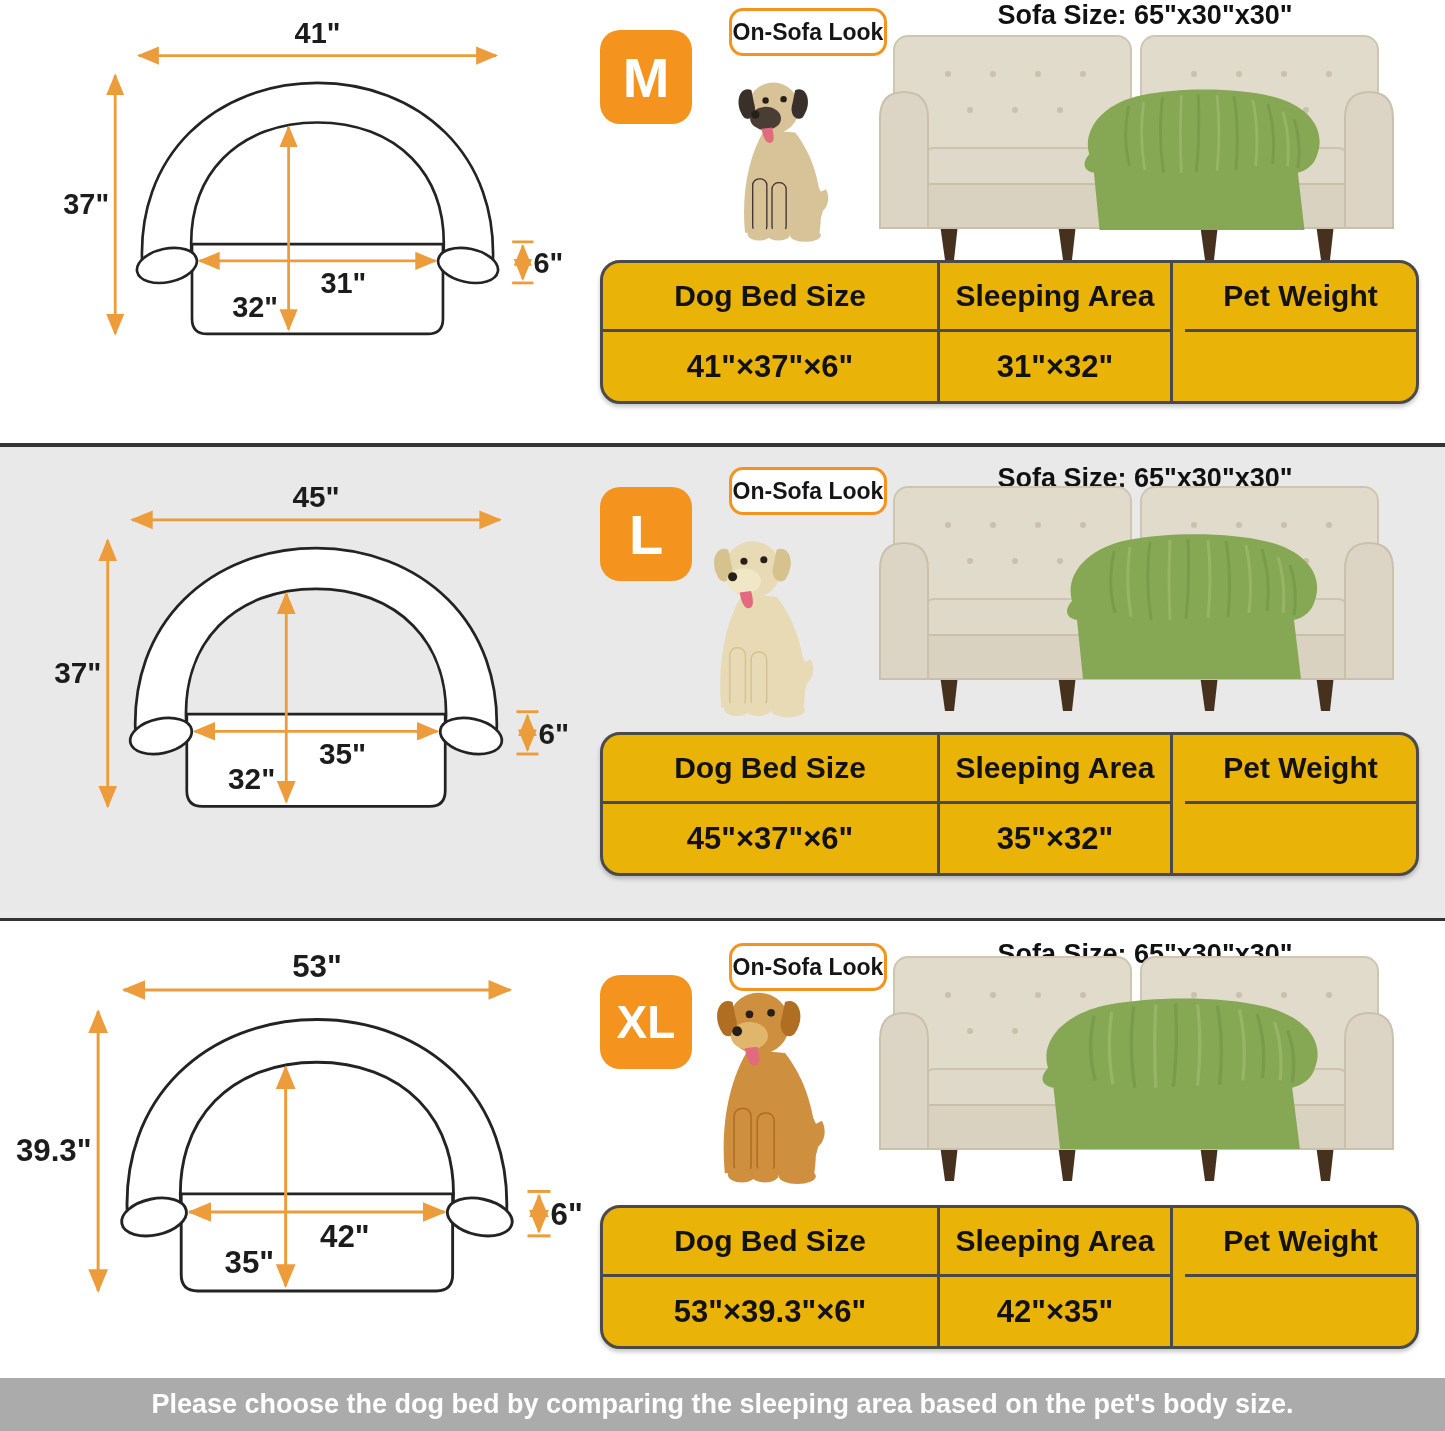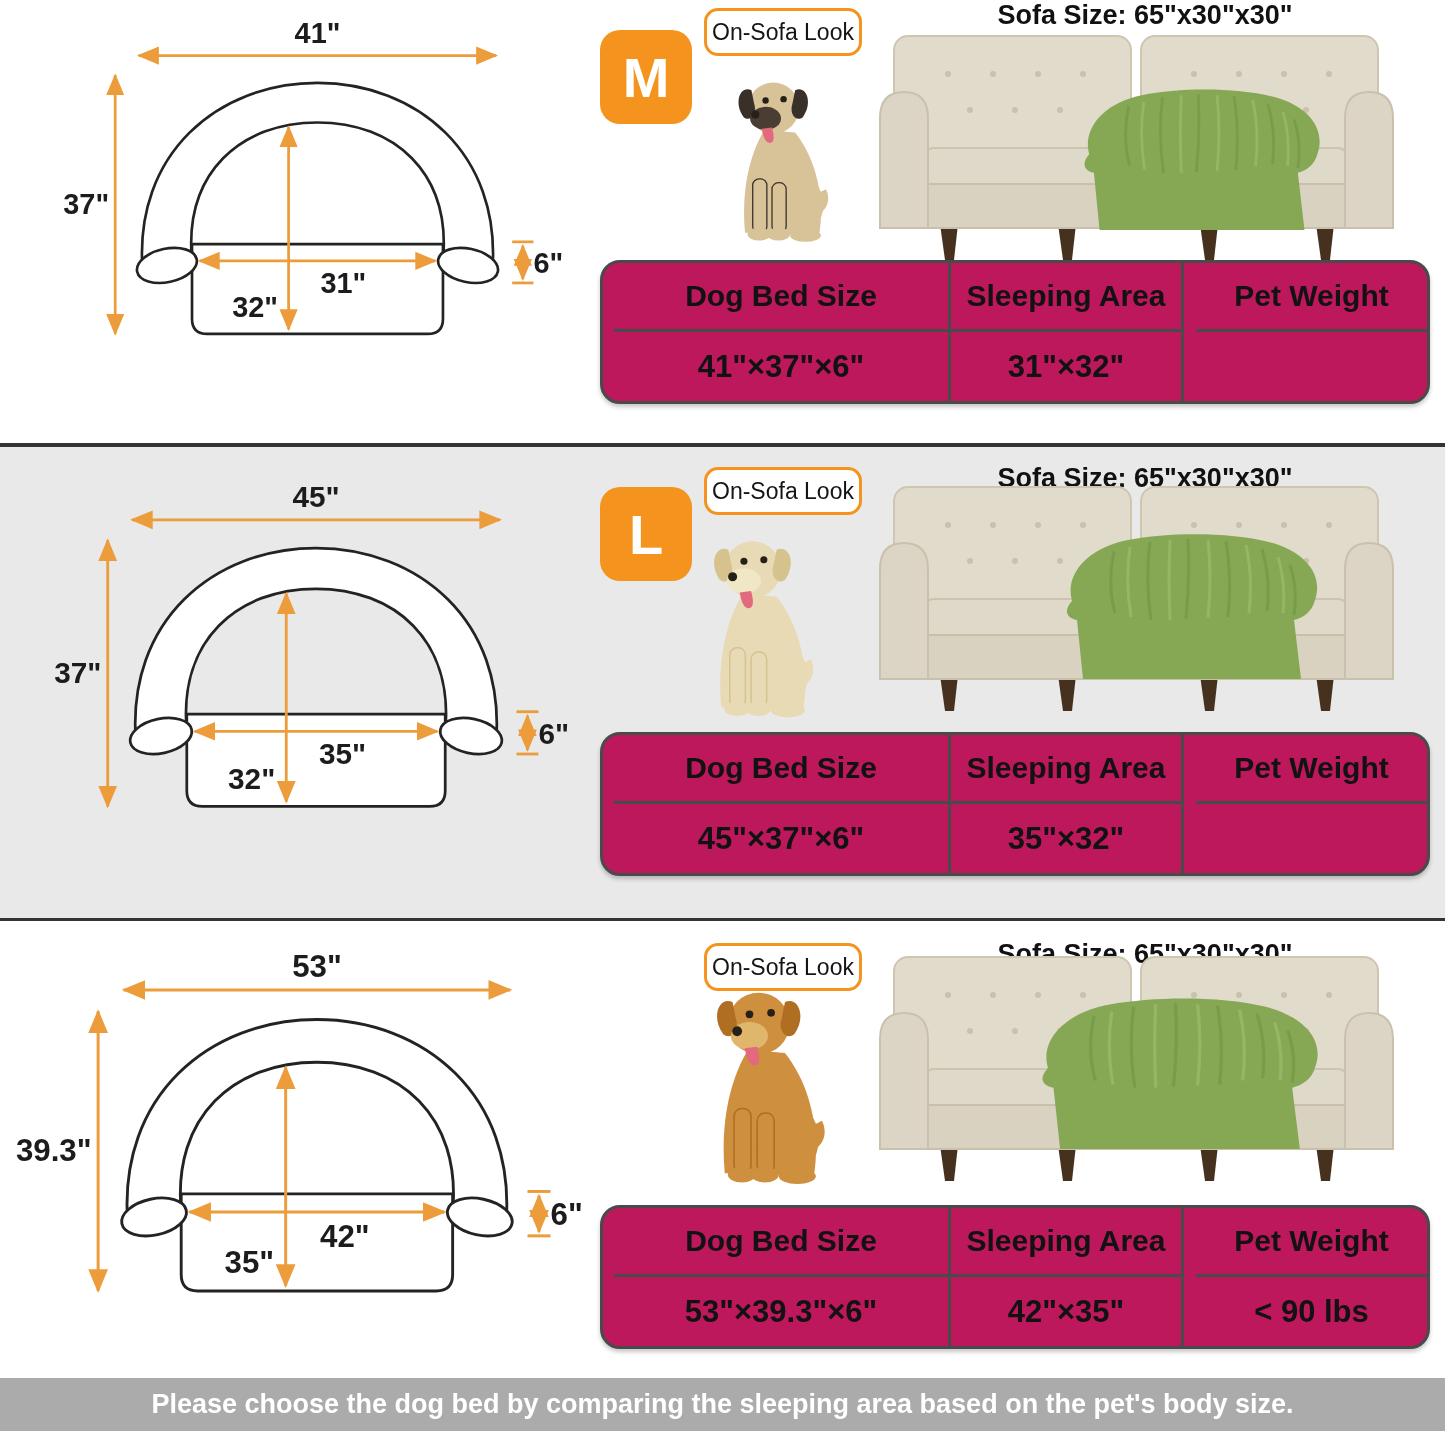--- a/index.html
+++ b/index.html
@@ -19,45 +19,45 @@
   .sec-l  .diagram{left:20px;top:32px;width:556px;height:337px;}
   .sec-xl .diagram{left:6px;top:26px;width:584px;height:354px;}
   .dimtxt{font-size:38px;font-weight:bold;fill:var(--ink,#1c1c1c);font-family:"Liberation Sans",sans-serif;}
 
   
   .size-badge{position:absolute;left:600px;width:92px;height:94px;border-radius:20px;
       background:var(--accent-orange,#F4941F);color:#fff;font-weight:bold;font-size:56px;
       display:flex;align-items:center;justify-content:center;}
   .sec-m .size-badge{top:30px;} .sec-l .size-badge{top:40px;}
   .sec-xl .size-badge{top:54px;font-size:46px;}
-  .onsofa{position:absolute;left:704px;width:152px;height:42px;background:#fff;
+  .onsofa{position:absolute;left:729px;width:152px;height:42px;background:#fff;
       border:3px solid var(--accent-orange,#F4941F);border-radius:14px;
       display:flex;align-items:center;justify-content:center;
-      font-size:23px;font-weight:normal;color:#151515;}
+      font-size:23px;font-weight:bold;color:#151515;}
   .sec-m .onsofa{top:8px;} .sec-l .onsofa{top:20px;} .sec-xl .onsofa{top:22px;}
   .sofa-size{position:absolute;left:940px;width:410px;text-align:center;
       font-size:27px;font-weight:bold;color:#111;}
   .sec-m .sofa-size{top:0px;} .sec-l .sofa-size{top:16px;} .sec-xl .sofa-size{top:18px;}
 
   .sofa{position:absolute;left:878px;width:517px;height:232px;}
   .sec-m .sofa{top:30px;} .sec-l .sofa{top:34px;} .sec-xl .sofa{top:30px;}
   .bed{transform-box:fill-box;transform-origin:50% 100%;}
   .sec-m .bed{transform:translate(10px,2px) scale(0.94,0.97);}
   .sec-xl .bed{transform:translate(-12px,0px) scale(1.10,1.04);}
 
   .dog{position:absolute;}
   .sec-m  .dog{left:712px;top:76px;width:138px;height:180px;--dogc:var(--dog-m,#D8C398);--dogd:#3A302A;--dogm:#4A3D33;}
   .sec-l  .dog{left:690px;top:60px;width:142px;height:226px;--dogc:var(--dog-l,#E7DAB5);--dogd:#D5C28C;--dogm:#F0E7C6;}
   .sec-xl .dog{left:676px;top:64px;width:184px;height:216px;--dogc:var(--dog-xl,#CE8F3E);--dogd:#AF6E22;--dogm:#E0B56C;}
 
   
-  .spec-table{position:absolute;left:600px;width:813px;height:138px;background:#be185d;
+  .spec-table{position:absolute;left:600px;width:813px;height:138px;background:#eab308;
       border:3px solid #4a4a4a;border-radius:20px;overflow:hidden;
       display:grid;grid-template-columns:41.45% 28.66% 29.89%;grid-template-rows:50% 50%;
-      box-shadow:0 3px 4px rgba(0,0,0,.22);padding-left:11px;}
+      box-shadow:0 3px 4px rgba(0,0,0,.22);}
   .sec-m .spec-table{top:260px;} .sec-l .spec-table{top:285px;} .sec-xl .spec-table{top:284px;}
   .cell{display:flex;align-items:center;justify-content:center;font-weight:bold;color:#121212;
       border-right:3px solid #4a4a4a;border-bottom:3px solid #4a4a4a;font-size:30px;}
   .cell.c3{border-right:none;margin-left:12px;}
   .cell.r2{border-bottom:none;font-size:31px;}
 
   .footer{position:absolute;left:0;top:1378px;width:1445px;height:53px;
       background:var(--footer-gray,#ABABAB);color:#fff;font-weight:bold;font-size:27px;
       display:flex;align-items:center;justify-content:center;}
 </style>
@@ -206,33 +206,33 @@
 
   <div class="section sec-xl">
     <svg class="diagram" viewBox="0 0 710 430">
       <use href="#diagram-shape"></use>
       <text class="dimtxt" x="378" y="36" text-anchor="middle">53"</text>
       <text class="dimtxt" x="104" y="260" text-anchor="end">39.3"</text>
       <text class="dimtxt" x="412" y="364" text-anchor="middle">42"</text>
       <text class="dimtxt" x="326" y="396" text-anchor="end">35"</text>
       <text class="dimtxt" x="662" y="338" text-anchor="start">6"</text>
     </svg>
+    <div class="size-badge">XL</div>
     <div class="onsofa">On-Sofa Look</div>
     <div class="sofa-size">Sofa Size: 65"x30"x30"</div>
     <svg class="dog" viewBox="0 0 100 140" preserveAspectRatio="xMidYMax meet">
         <use href="#dog-shape"></use>
       </svg>
     <svg class="sofa" viewBox="0 0 517 232">
       <use href="#sofa-shape"></use>
       <use href="#bed-shape" class="bed"></use>
     </svg>
     <div class="spec-table">
       <div class="cell c1">Dog Bed Size</div>
       <div class="cell c2">Sleeping Area</div>
       <div class="cell c3">Pet Weight</div>
       <div class="cell c1 r2">53"×39.3"×6"</div>
       <div class="cell c2 r2">42"×35"</div>
-      <div class="cell c3 r2">&lt; 90 lbs</div>
     </div>
   </div>
 
   <div class="footer">Please choose the dog bed by comparing the sleeping area based on the pet's body size.</div>
 </div>
 
 </body></html>

